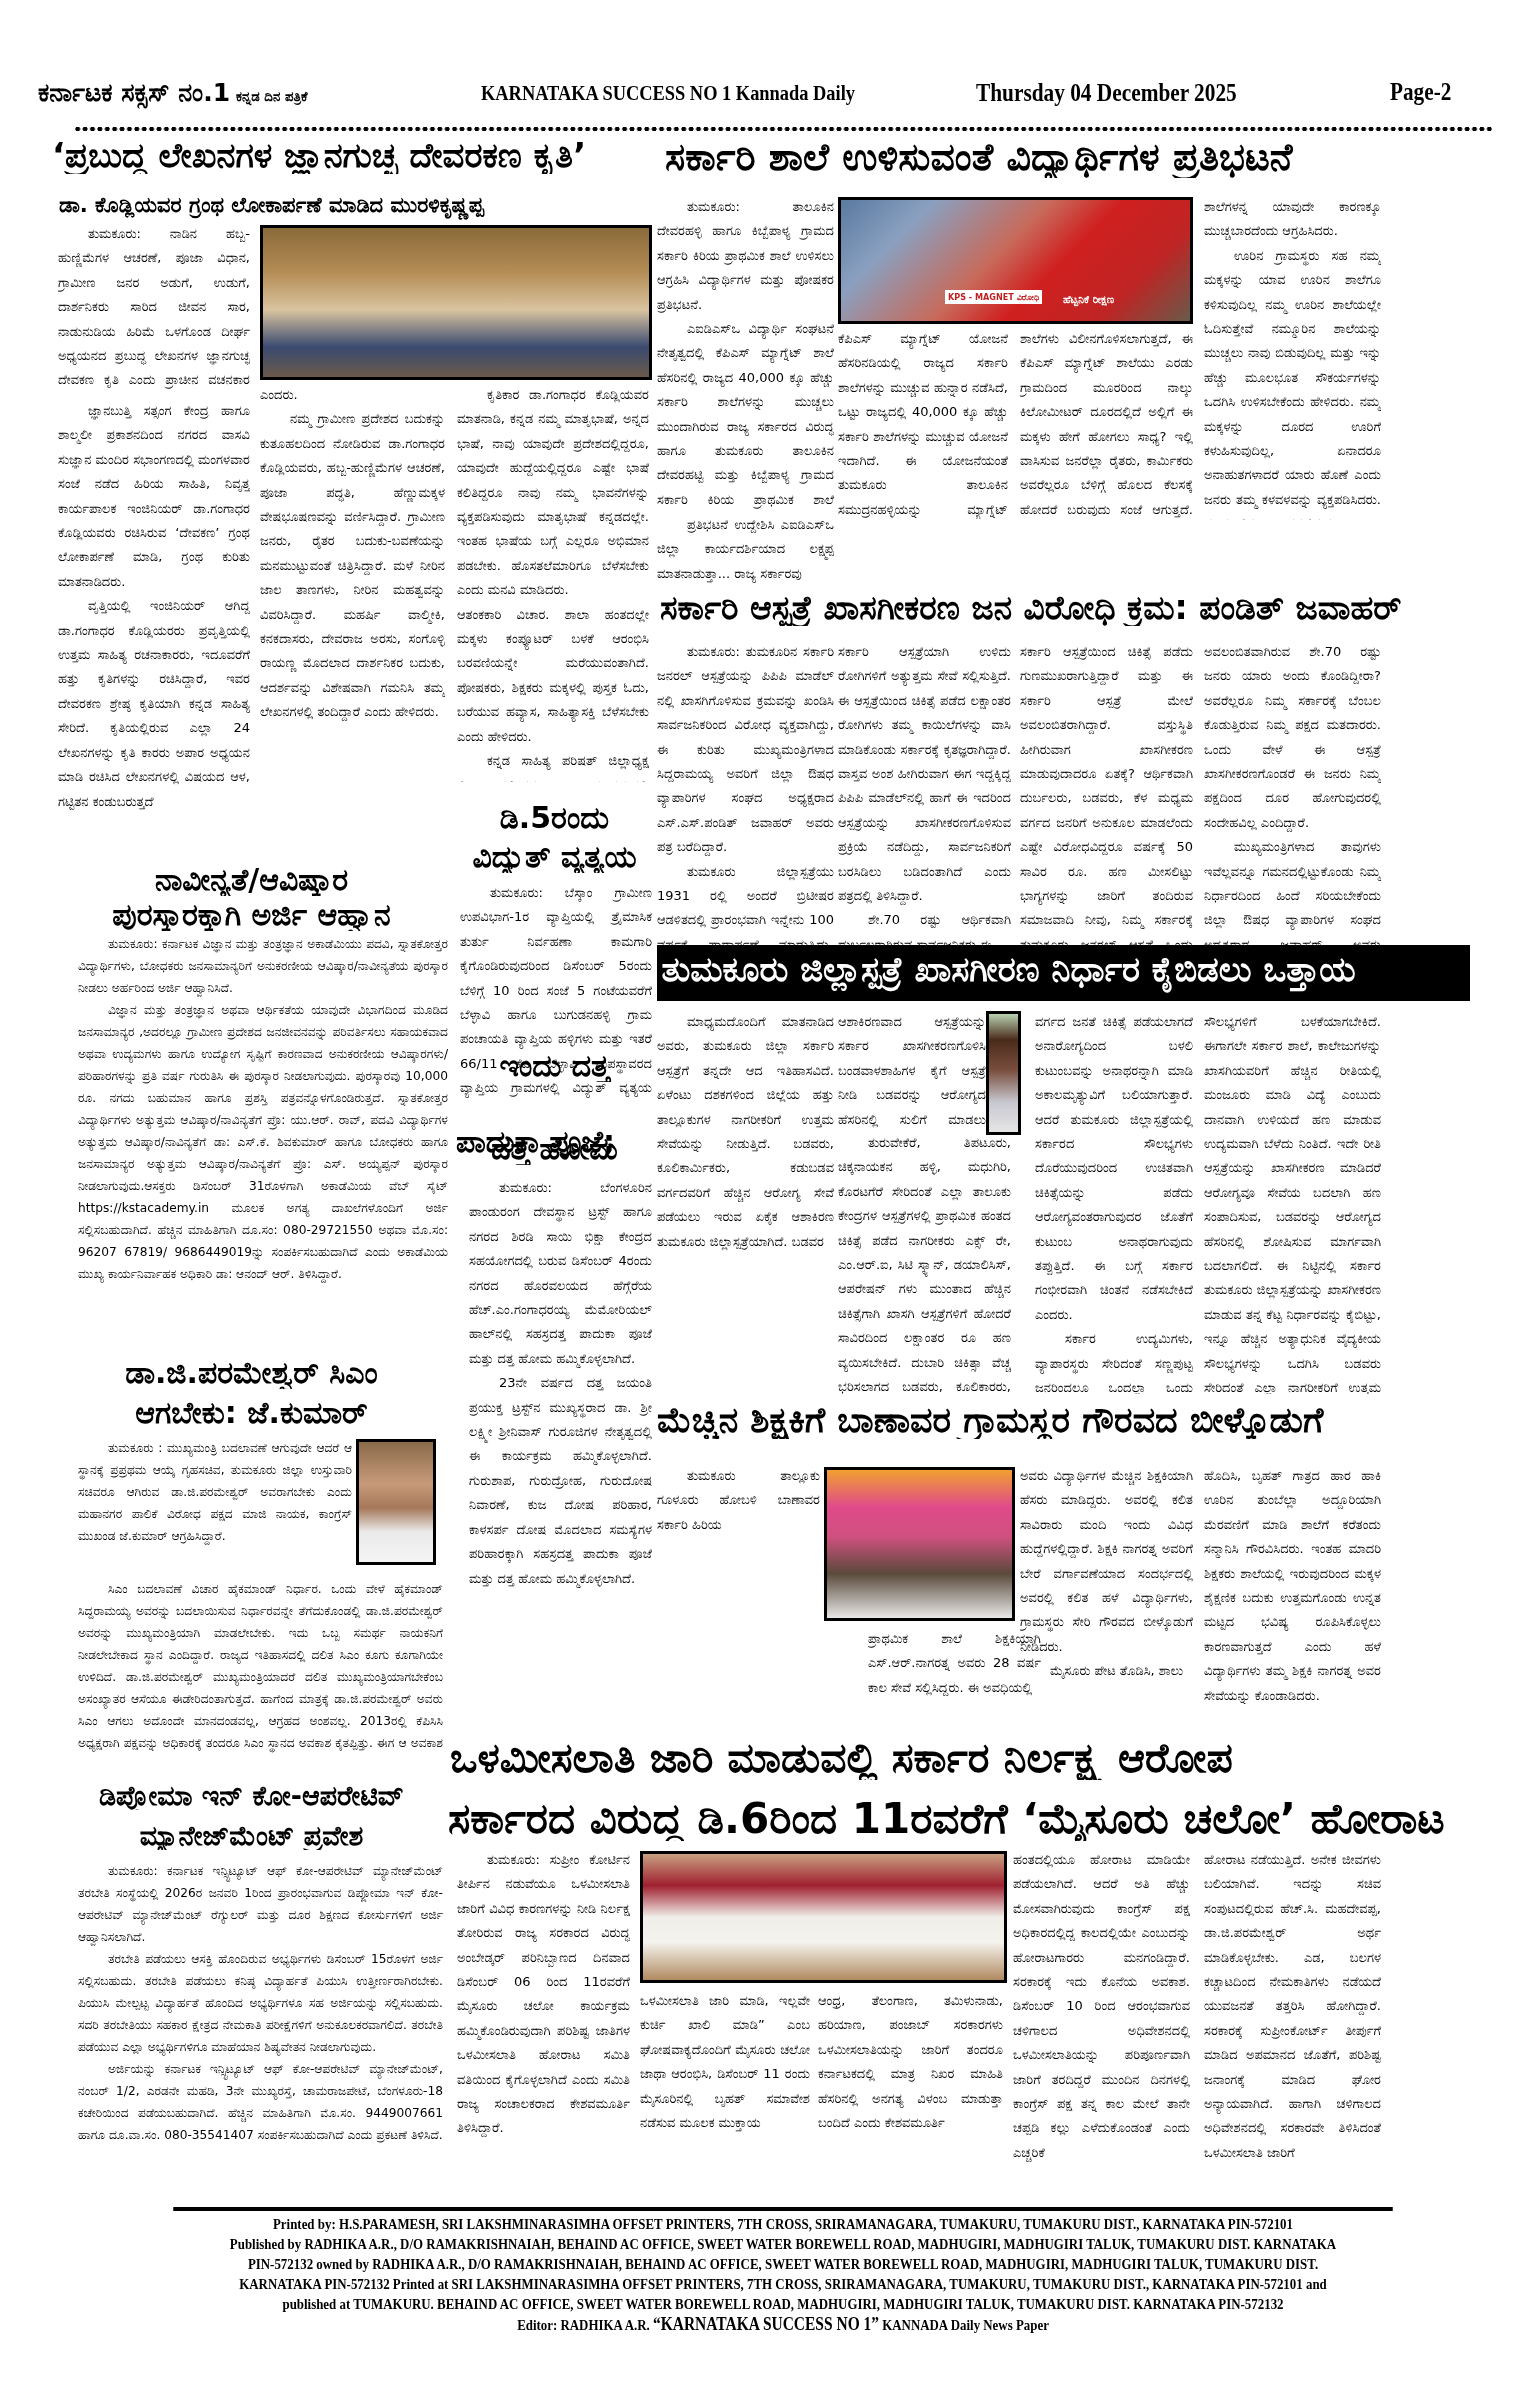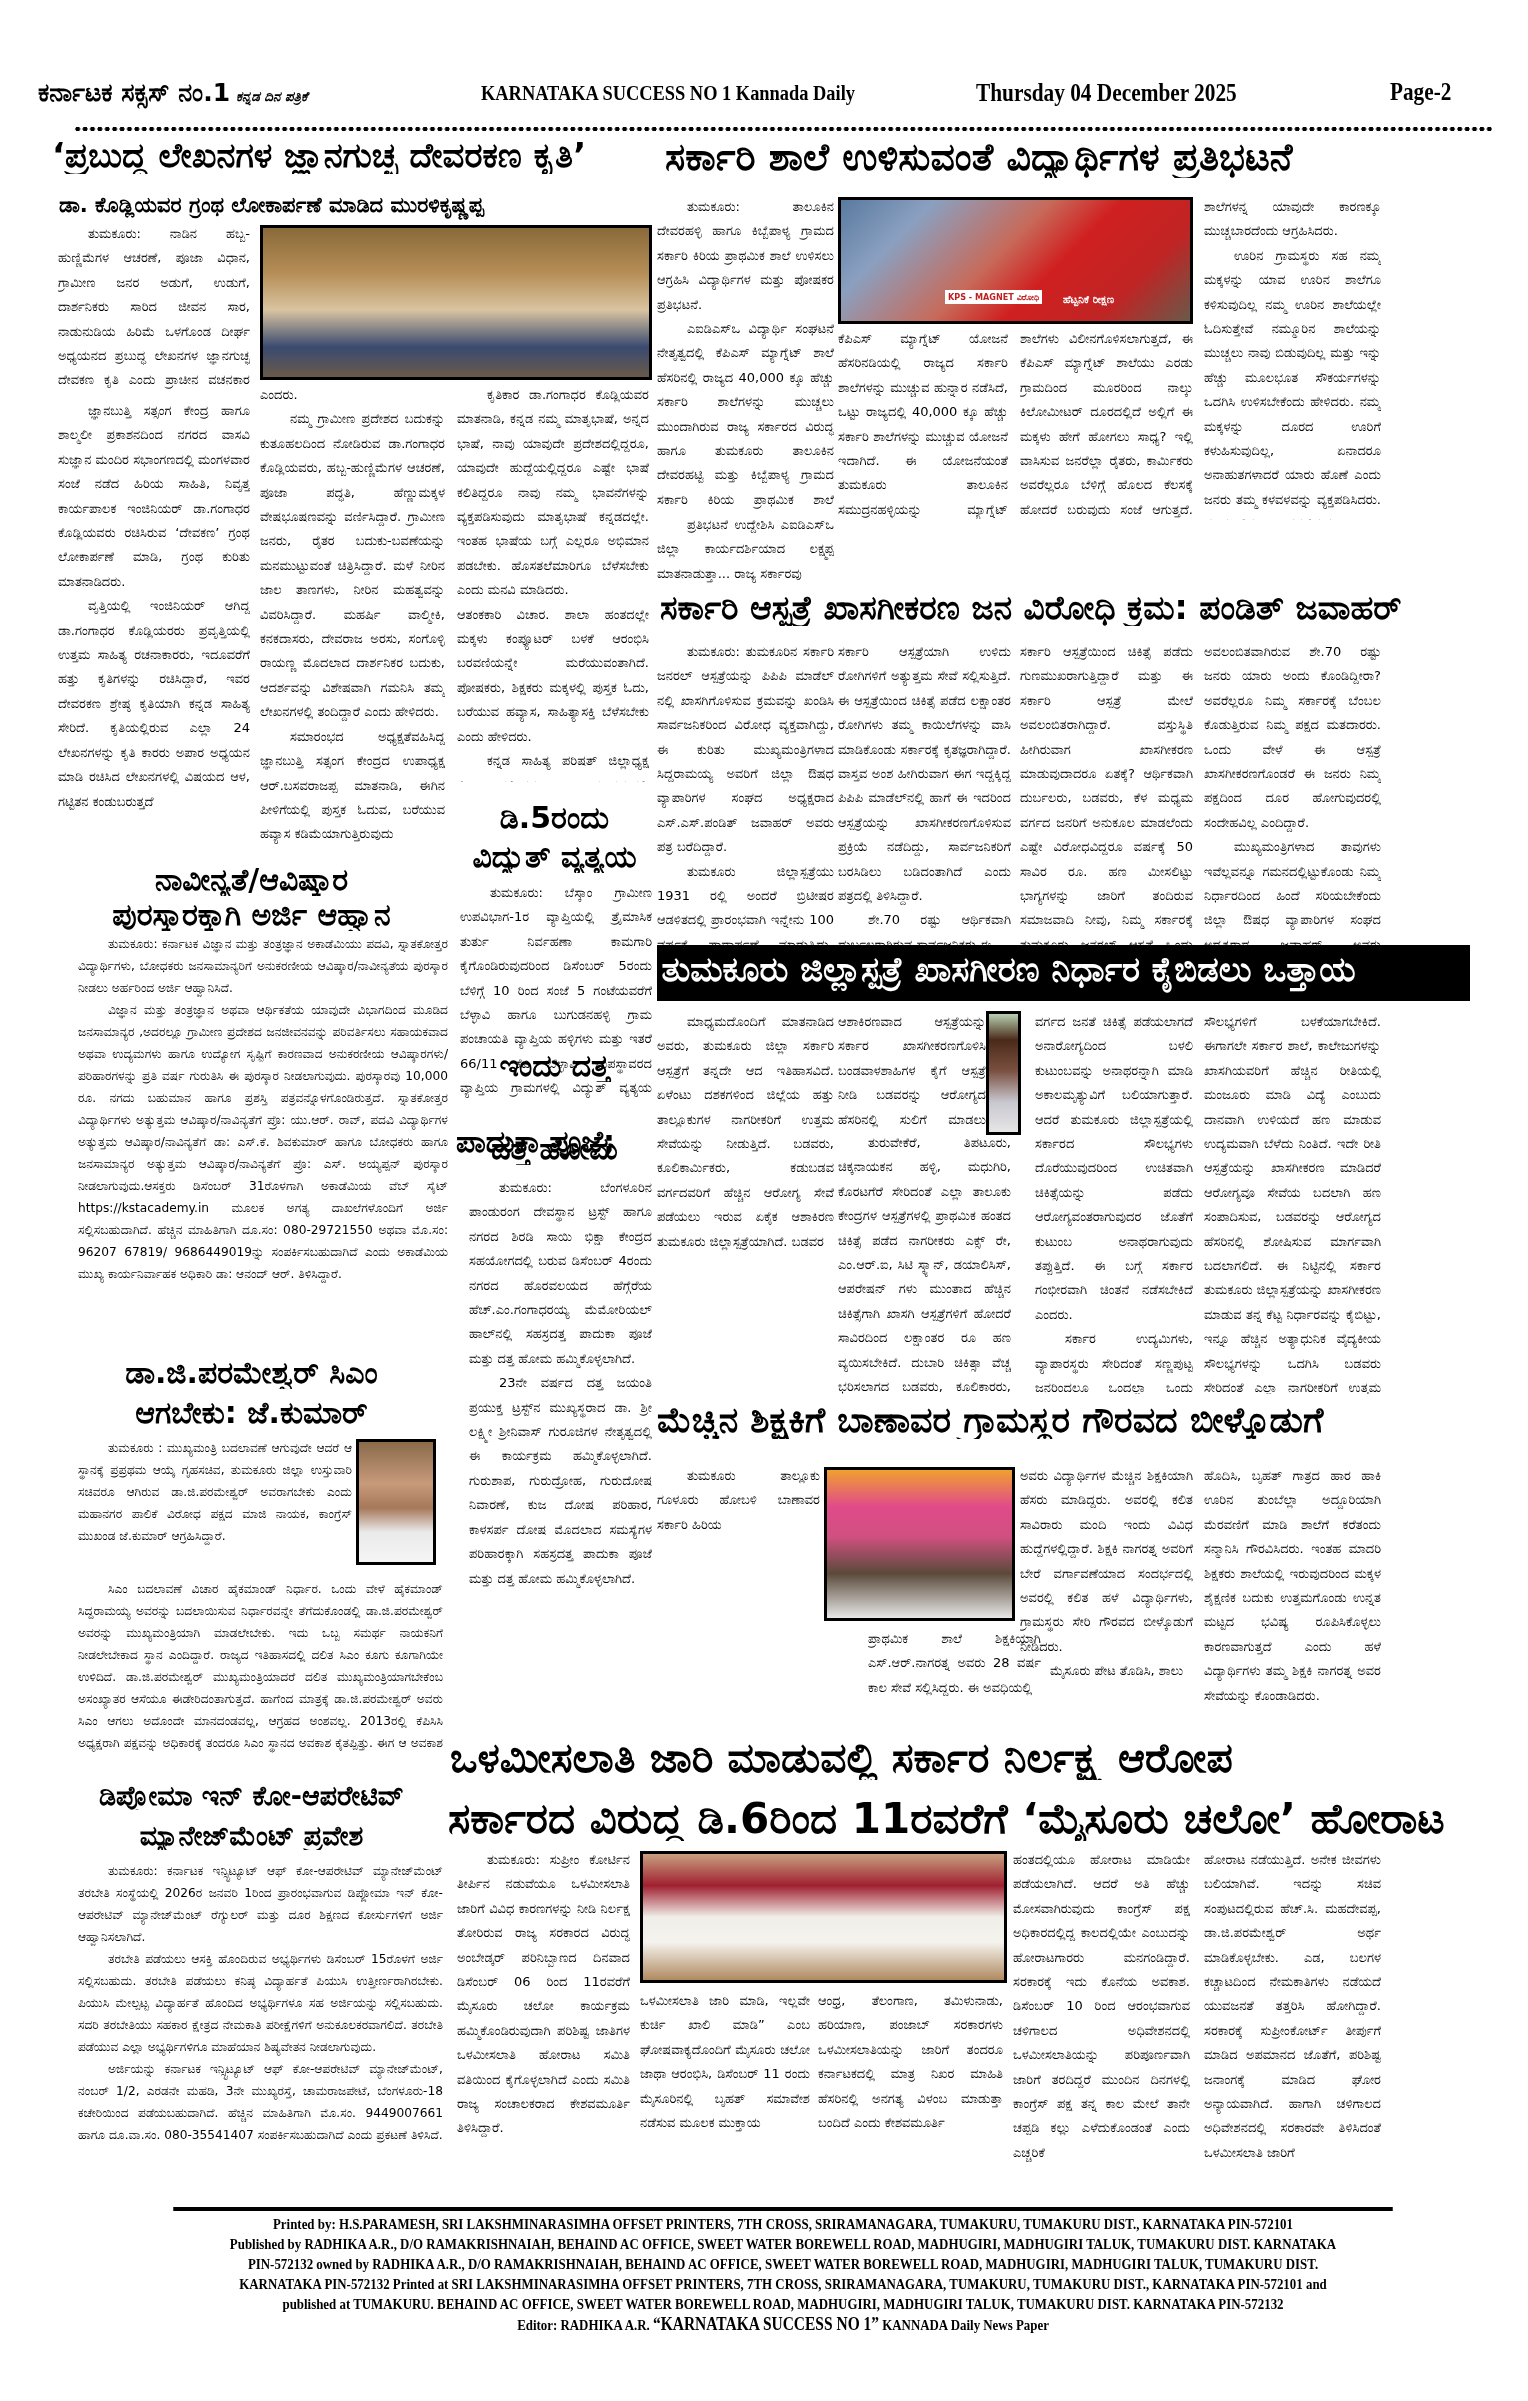--- a/index.html
+++ b/index.html
@@ -1,19 +1,19 @@
 <!DOCTYPE html>
 <html style="font-size:12px"><head>
 <meta charset="utf-8">
 <style>
   html, body { margin:0; padding:0; background:#fff; }
   body { width:1528px; height:2401px; position:relative; overflow:hidden; font-family:"DejaVu Sans", sans-serif; color:#000; }
   .abs { position:absolute; }
   .masthead-kn { left:38px; top:78px; font-size:25px; font-weight:bold; }
-  .masthead-kn small { font-size:13.3px; margin-left:6px;font-style:italic; }
+  .masthead-kn small { font-size:13.3px; margin-left:6px; }
   .masthead-en { left:481px; top:81px; font-family:"Liberation Serif", serif; font-size:21.4px; font-weight:bold; transform:scaleX(0.86); transform-origin:left; }
   .masthead-date { left:976px; top:78px; font-family:"Liberation Serif", serif; font-size:26px; font-weight:bold; transform:scaleX(0.82); transform-origin:left; }
   .masthead-page { left:1390px; top:78px; font-family:"Liberation Serif", serif; font-size:25px; font-weight:bold; transform:scaleX(0.85); transform-origin:left; }
   .dotted-rule { left:74px; top:124px; width:1418px; height:10.4px; background-image:radial-gradient(circle, #000 2.2px, transparent 2.6px); background-size:7.4px 10.4px; background-repeat:repeat-x; }
   .headline { font-weight:bold; line-height:1.05; white-space:nowrap; overflow:hidden; }
   .sub-headline { font-weight:bold; line-height:1.1; white-space:nowrap; }
   .col { font-size:13px; line-height:24.4px; text-align:justify; overflow:hidden; }
   .col p { margin:0; text-indent:30px; }
   .photo { border:3px solid #000; box-sizing:border-box; overflow:hidden; }
   .center { text-align:center; }
@@ -38,21 +38,20 @@
     <p>ತುಮಕೂರು: ನಾಡಿನ ಹಬ್ಬ-ಹುಣ್ಣಿಮೆಗಳ ಆಚರಣೆ, ಪೂಜಾ ವಿಧಾನ, ಗ್ರಾಮೀಣ ಜನರ ಅಡುಗೆ, ಉಡುಗೆ, ದಾರ್ಶನಿಕರು ಸಾರಿದ ಜೀವನ ಸಾರ, ನಾಡುನುಡಿಯ ಹಿರಿಮೆ ಒಳಗೊಂಡ ದೀರ್ಘ ಅಧ್ಯಯನದ ಪ್ರಬುದ್ಧ ಲೇಖನಗಳ ಜ್ಞಾನಗುಚ್ಛ ದೇವಕಣ ಕೃತಿ ಎಂದು ಪ್ರಾಚೀನ ವಚನಕಾರ ಟಿ.ಮುರಳಿ ಕೃಷ್ಣಪ್ಪ ಹೇಳಿದರು.</p>
   </div>
 <div class="abs photo" style="left:260px;top:225px;width:392px;height:155px;background:linear-gradient(180deg,#8a6a3a 0%,#b58d56 30%,#d9c4a0 55%,#3a4a70 80%,#6a5a4a 100%);"></div>
 <div class="abs col" style="left:58px;top:399px;width:192px;height:458px;">
   <p>ಜ್ಞಾನಬುತ್ತಿ ಸತ್ಸಂಗ ಕೇಂದ್ರ ಹಾಗೂ ಶಾಲ್ಮಲೀ ಪ್ರಕಾಶನದಿಂದ ನಗರದ ವಾಸವಿ ಸುಜ್ಞಾನ ಮಂದಿರ ಸಭಾಂಗಣದಲ್ಲಿ ಮಂಗಳವಾರ ಸಂಜೆ ನಡೆದ ಹಿರಿಯ ಸಾಹಿತಿ, ನಿವೃತ್ತ ಕಾರ್ಯಪಾಲಕ ಇಂಜಿನಿಯರ್ ಡಾ.ಗಂಗಾಧರ ಕೊಡ್ಲಿಯವರು ರಚಿಸಿರುವ ‘ದೇವಕಣ’ ಗ್ರಂಥ ಲೋಕಾರ್ಪಣೆ ಮಾಡಿ, ಗ್ರಂಥ ಕುರಿತು ಮಾತನಾಡಿದರು.</p>
   <p>ವೃತ್ತಿಯಲ್ಲಿ ಇಂಜಿನಿಯರ್ ಆಗಿದ್ದ ಡಾ.ಗಂಗಾಧರ ಕೊಡ್ಲಿಯರರು ಪ್ರವೃತ್ತಿಯಲ್ಲಿ ಉತ್ತಮ ಸಾಹಿತ್ಯ ರಚನಾಕಾರರು, ಇದೂವರೆಗೆ ಹತ್ತು ಕೃತಿಗಳನ್ನು ರಚಿಸಿದ್ದಾರೆ, ಇವರ ದೇವರಕಣ ಶ್ರೇಷ್ಠ ಕೃತಿಯಾಗಿ ಕನ್ನಡ ಸಾಹಿತ್ಯ ಸೇರಿದೆ. ಕೃತಿಯಲ್ಲಿರುವ ಎಲ್ಲಾ 24 ಲೇಖನಗಳನ್ನು ಕೃತಿ ಕಾರರು ಅಪಾರ ಅಧ್ಯಯನ ಮಾಡಿ ರಚಿಸಿದ ಲೇಖನಗಳಲ್ಲಿ ವಿಷಯದ ಆಳ, ಗಟ್ಟಿತನ ಕಂಡುಬರುತ್ತದೆ</p>
 </div>
 <div class="abs col" style="left:260px;top:383px;width:185px;height:473px;">
   <p style="text-indent:0">ಎಂದರು.</p>
   <p>ನಮ್ಮ ಗ್ರಾಮೀಣ ಪ್ರದೇಶದ ಬದುಕನ್ನು ಕುತೂಹಲದಿಂದ ನೋಡಿರುವ ಡಾ.ಗಂಗಾಧರ ಕೊಡ್ಲಿಯವರು, ಹಬ್ಬ-ಹುಣ್ಣಿಮೆಗಳ ಆಚರಣೆ, ಪೂಜಾ ಪದ್ಧತಿ, ಹೆಣ್ಣುಮಕ್ಕಳ ವೇಷಭೂಷಣವನ್ನು ವರ್ಣಿಸಿದ್ದಾರೆ. ಗ್ರಾಮೀಣ ಜನರು, ರೈತರ ಬದುಕು-ಬವಣೆಯನ್ನು ಮನಮುಟ್ಟುವಂತೆ ಚಿತ್ರಿಸಿದ್ದಾರೆ. ಮಳೆ ನೀರಿನ ಜಾಲ ತಾಣಗಳು, ನೀರಿನ ಮಹತ್ವವನ್ನು ವಿವರಿಸಿದ್ದಾರೆ. ಮಹರ್ಷಿ ವಾಲ್ಮೀಕಿ, ಕನಕದಾಸರು, ದೇವರಾಜ ಅರಸು, ಸಂಗೊಳ್ಳಿ ರಾಯಣ್ಣ ಮೊದಲಾದ ದಾರ್ಶನಿಕರ ಬದುಕು, ಆದರ್ಶವನ್ನು ವಿಶೇಷವಾಗಿ ಗಮನಿಸಿ ತಮ್ಮ ಲೇಖನಗಳಲ್ಲಿ ತಂದಿದ್ದಾರೆ ಎಂದು ಹೇಳಿದರು.</p>
-  <p>ಸಮಾರಂಭದ ಅಧ್ಯಕ್ಷತೆವಹಿಸಿದ್ದ ಜ್ಞಾನಬುತ್ತಿ ಸತ್ಸಂಗ ಕೇಂದ್ರದ ಉಪಾಧ್ಯಕ್ಷ ಆರ್.ಬಸವರಾಜಪ್ಪ ಮಾತನಾಡಿ, ಈಗಿನ ಪೀಳಿಗೆಯಲ್ಲಿ ಪುಸ್ತಕ ಓದುವ, ಬರೆಯುವ ಹವ್ಯಾಸ ಕಡಿಮೆಯಾಗುತ್ತಿರುವುದು</p>
 </div>
 <div class="abs col" style="left:457px;top:383px;width:192px;height:399px;">
   <p>ಕೃತಿಕಾರ ಡಾ.ಗಂಗಾಧರ ಕೊಡ್ಲಿಯವರ ಮಾತನಾಡಿ, ಕನ್ನಡ ನಮ್ಮ ಮಾತೃಭಾಷೆ, ಅನ್ನದ ಭಾಷೆ, ನಾವು ಯಾವುದೇ ಪ್ರದೇಶದಲ್ಲಿದ್ದರೂ, ಯಾವುದೇ ಹುದ್ದೆಯಲ್ಲಿದ್ದರೂ ಎಷ್ಟೇ ಭಾಷೆ ಕಲಿತಿದ್ದರೂ ನಾವು ನಮ್ಮ ಭಾವನೆಗಳನ್ನು ವ್ಯಕ್ತಪಡಿಸುವುದು ಮಾತೃಭಾಷೆ ಕನ್ನಡದಲ್ಲೇ. ಇಂತಹ ಭಾಷೆಯ ಬಗ್ಗೆ ಎಲ್ಲರೂ ಅಭಿಮಾನ ಪಡಬೇಕು. ಹೊಸತಲೆಮಾರಿಗೂ ಬೆಳೆಸಬೇಕು ಎಂದು ಮನವಿ ಮಾಡಿದರು.</p>
   <p style="text-indent:0">ಆತಂಕಕಾರಿ ವಿಚಾರ. ಶಾಲಾ ಹಂತದಲ್ಲೇ ಮಕ್ಕಳು ಕಂಪ್ಯೂಟರ್ ಬಳಕೆ ಆರಂಭಿಸಿ ಬರವಣಿಯನ್ನೇ ಮರೆಯುವಂತಾಗಿದೆ. ಪೋಷಕರು, ಶಿಕ್ಷಕರು ಮಕ್ಕಳಲ್ಲಿ ಪುಸ್ತಕ ಓದು, ಬರೆಯುವ ಹವ್ಯಾಸ, ಸಾಹಿತ್ಯಾಸಕ್ತಿ ಬೆಳೆಸಬೇಕು ಎಂದು ಹೇಳಿದರು.</p>
   <p>ಕನ್ನಡ ಸಾಹಿತ್ಯ ಪರಿಷತ್ ಜಿಲ್ಲಾಧ್ಯಕ್ಷ ಕೆ.ಎಸ್.ಸಿದ್ಧಲಿಂಗಪ್ಪ ಕಾರ್ಯಕ್ರಮದಲ್ಲಿ ಭಾಗವಹಿಸಿ ಶುಭ ಕೋರಿದರು.</p>
 </div>
 
 <div class="abs headline center" style="left:451px;top:802px;width:207px;font-size:30px;">ಡಿ.5ರಂದು</div>
 <div class="abs headline center" style="left:451px;top:841px;width:207px;font-size:30px;">ವಿದ್ಯುತ್ ವ್ಯತ್ಯಯ</div>
 <div class="abs col" style="left:460px;top:881px;width:192px;height:222px;">

